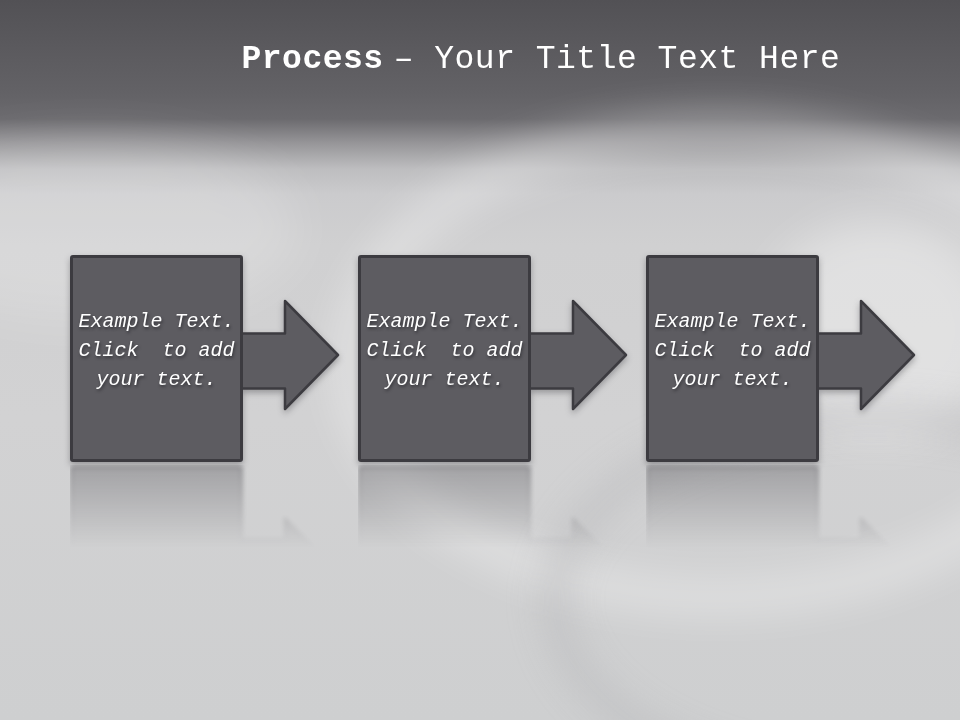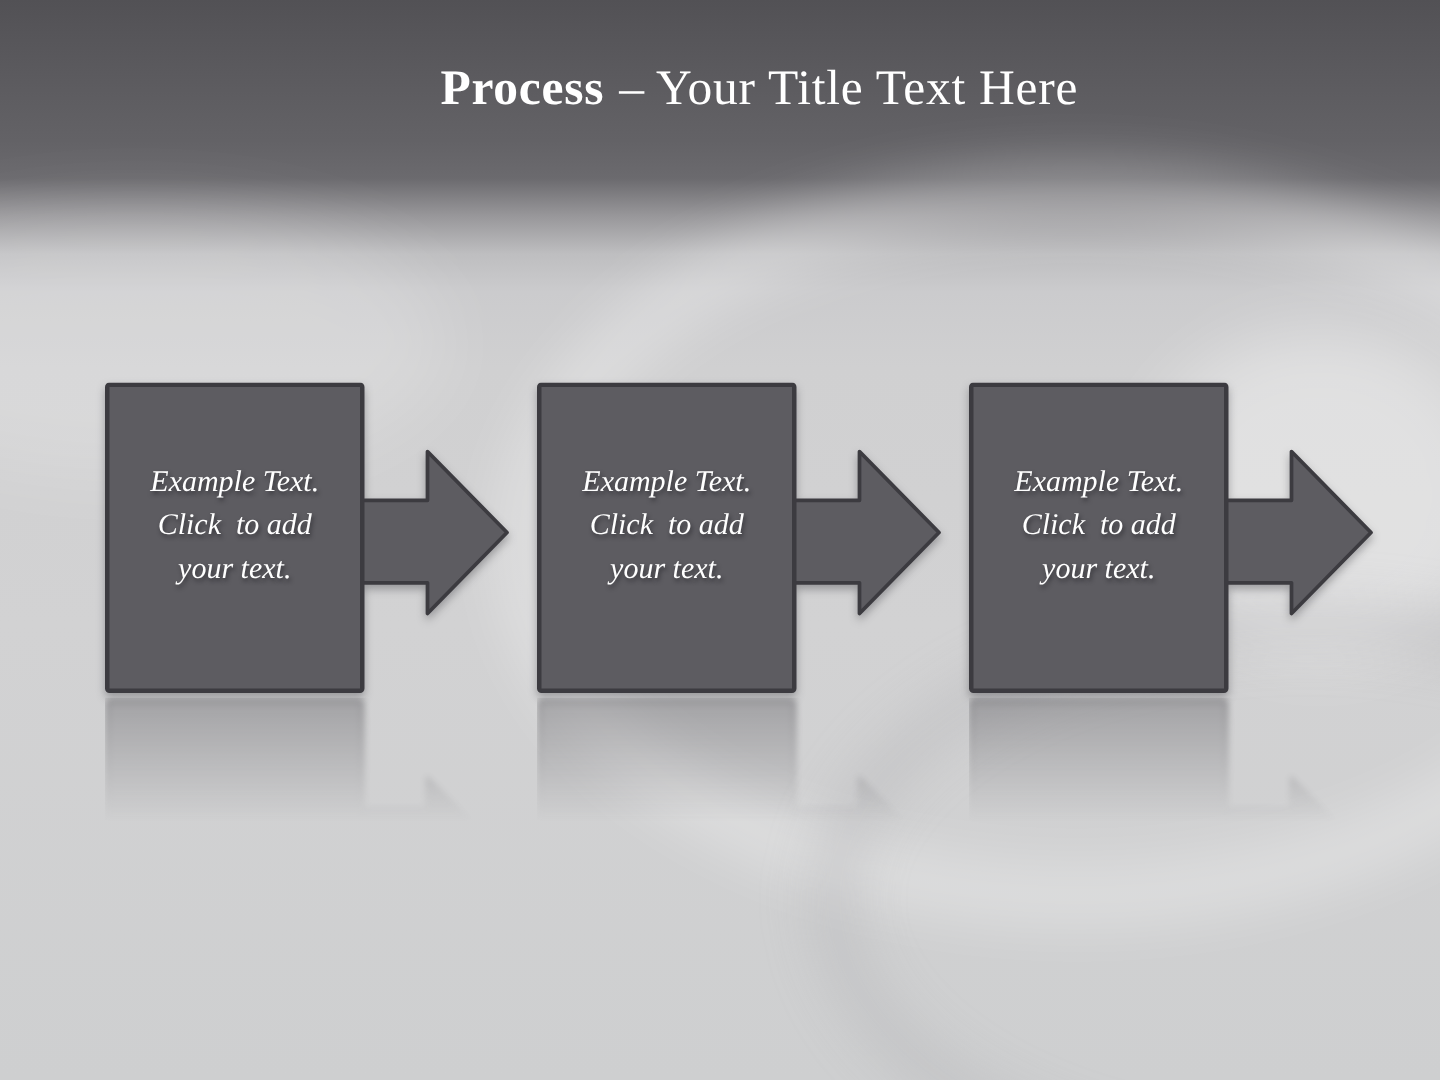--- a/index.html
+++ b/index.html
@@ -1,20 +1,20 @@
 <!DOCTYPE html>
 <html><head>
 <meta charset="utf-8">
 <style>
   html,body{margin:0;padding:0;}
   .slide{
     position:relative;
     width:960px;height:720px;
     overflow:hidden;
-    font-family:Liberation Serif, serif;
+    font-family:Liberation Mono, monospace;
     background:linear-gradient(180deg,
       #525155 0%,
       #5a595d 6%,
       #636266 13%,
       #6b6a6e 16.5%,
       #98979a 20%,
       #bebec0 23.5%,
       #cbcbcd 27%,
       #d0d0d1 34%,
       #d2d2d3 58%,

